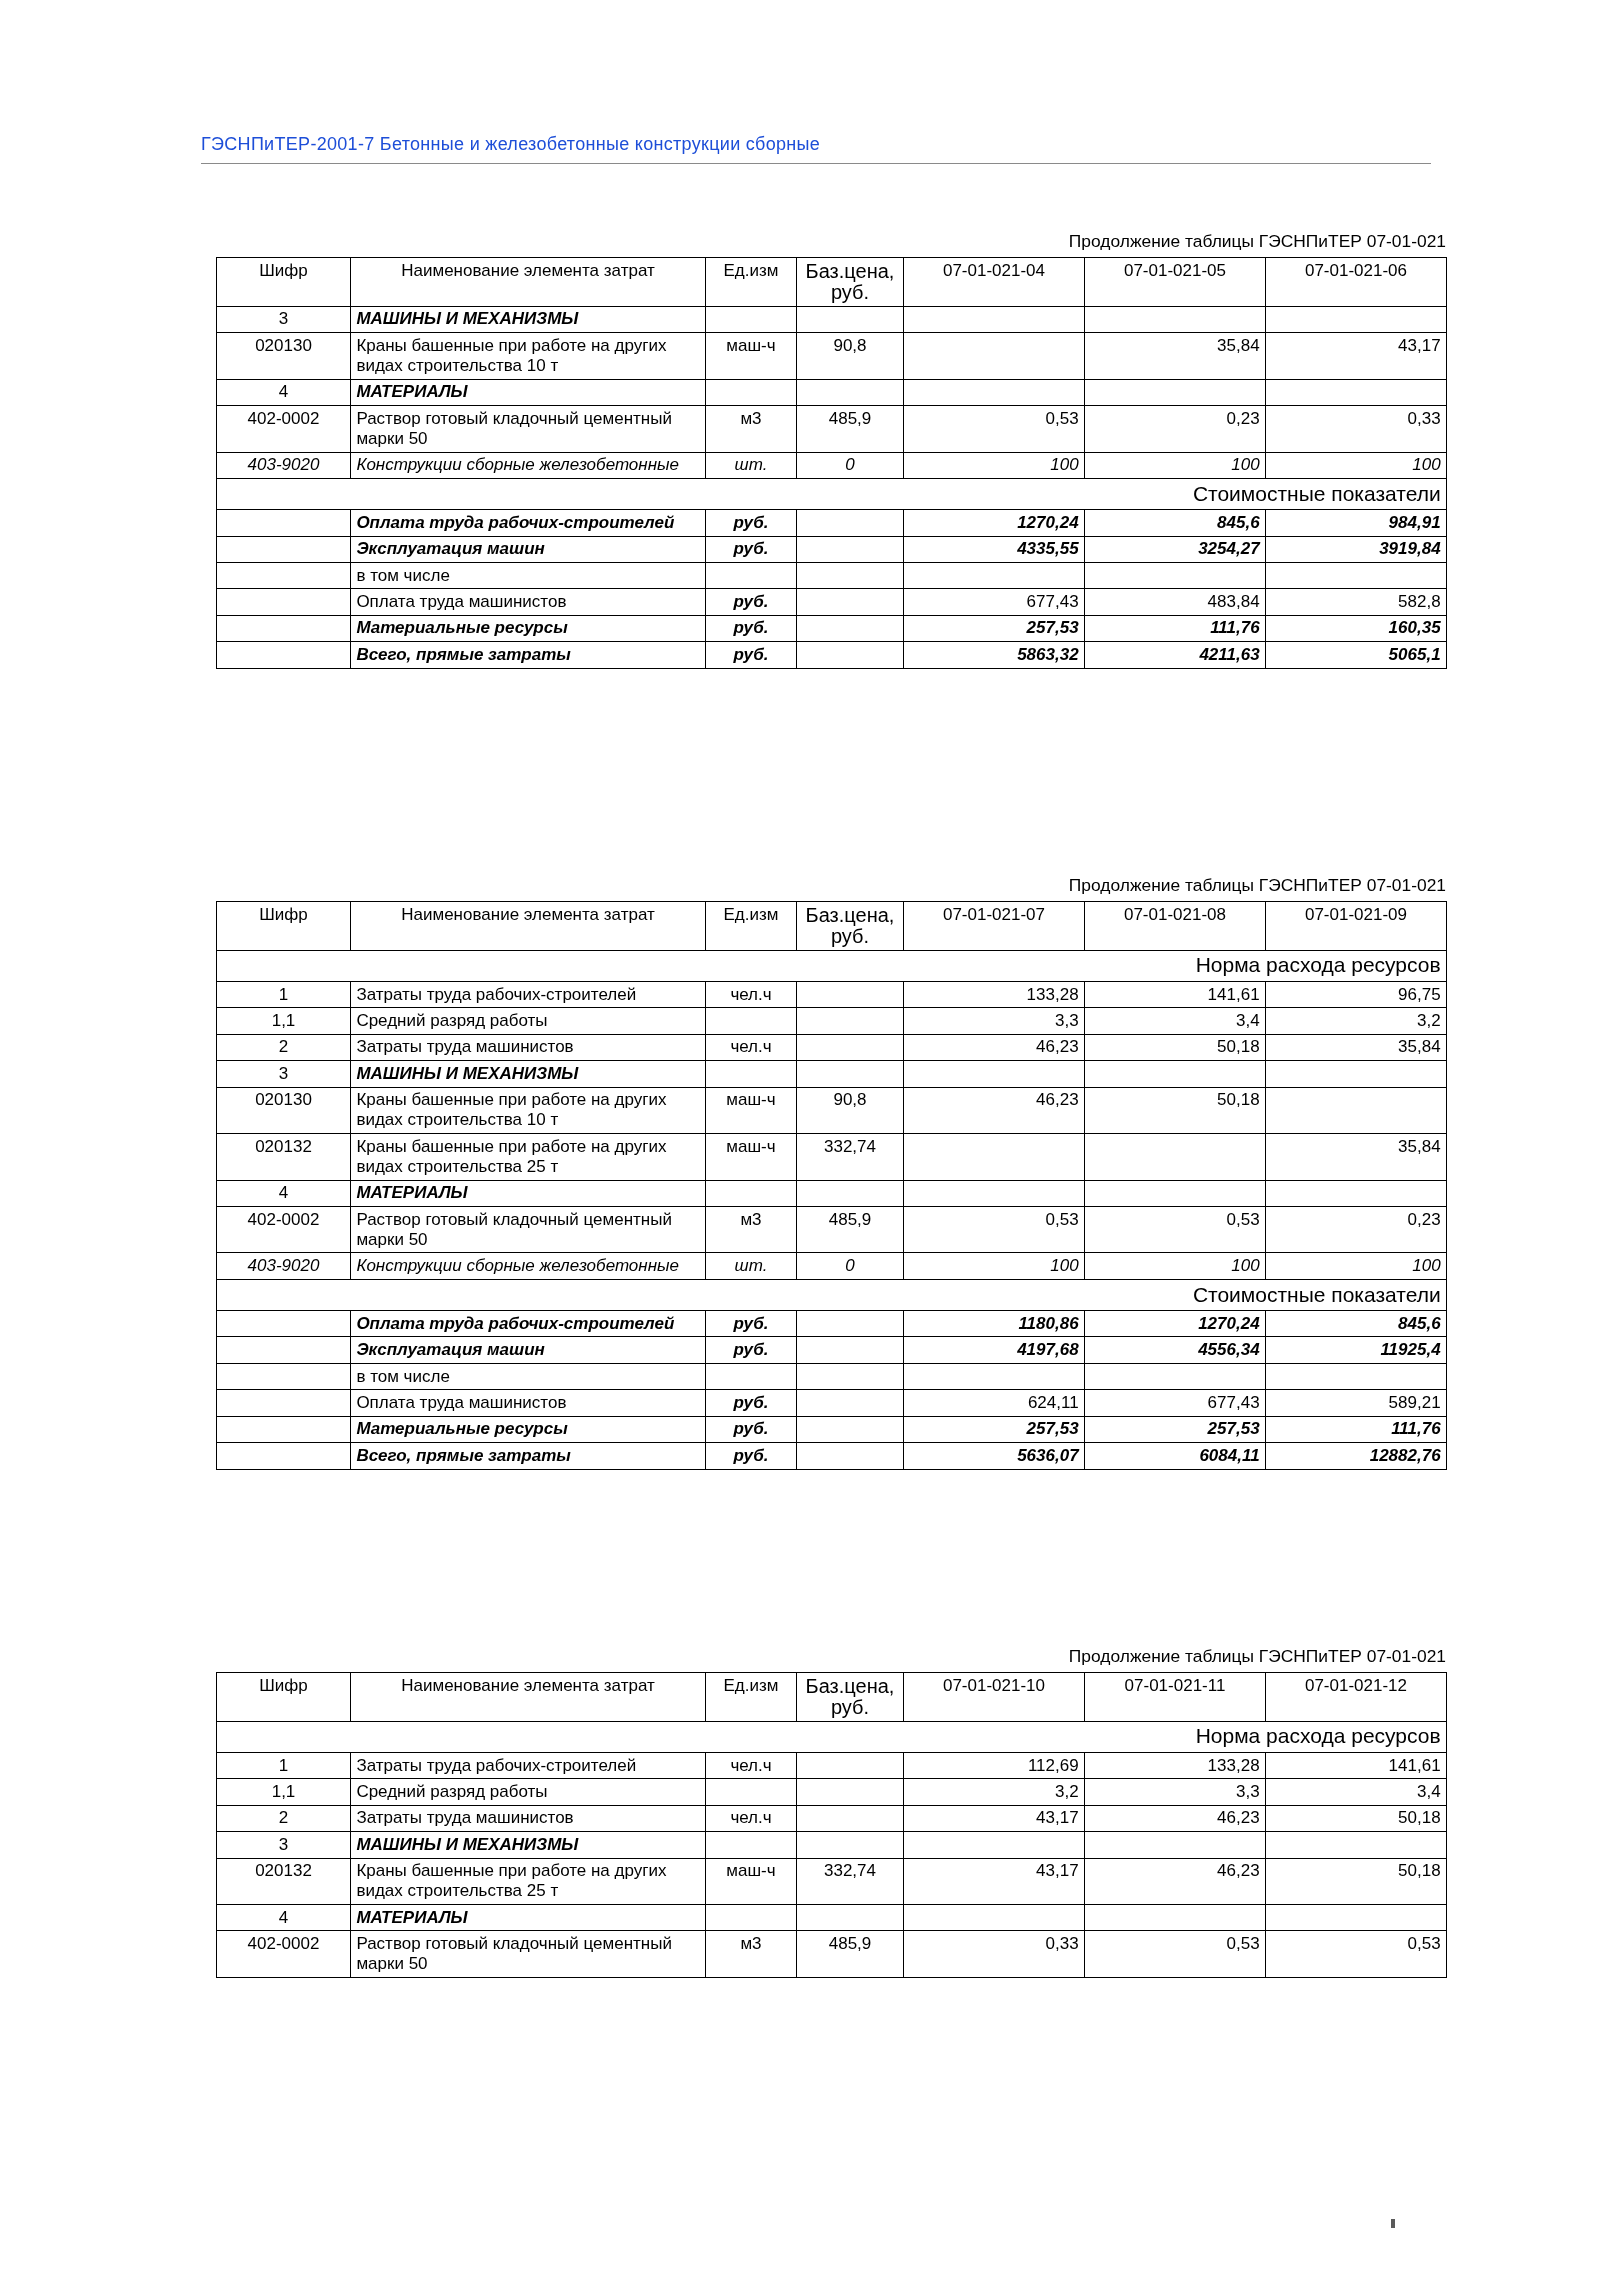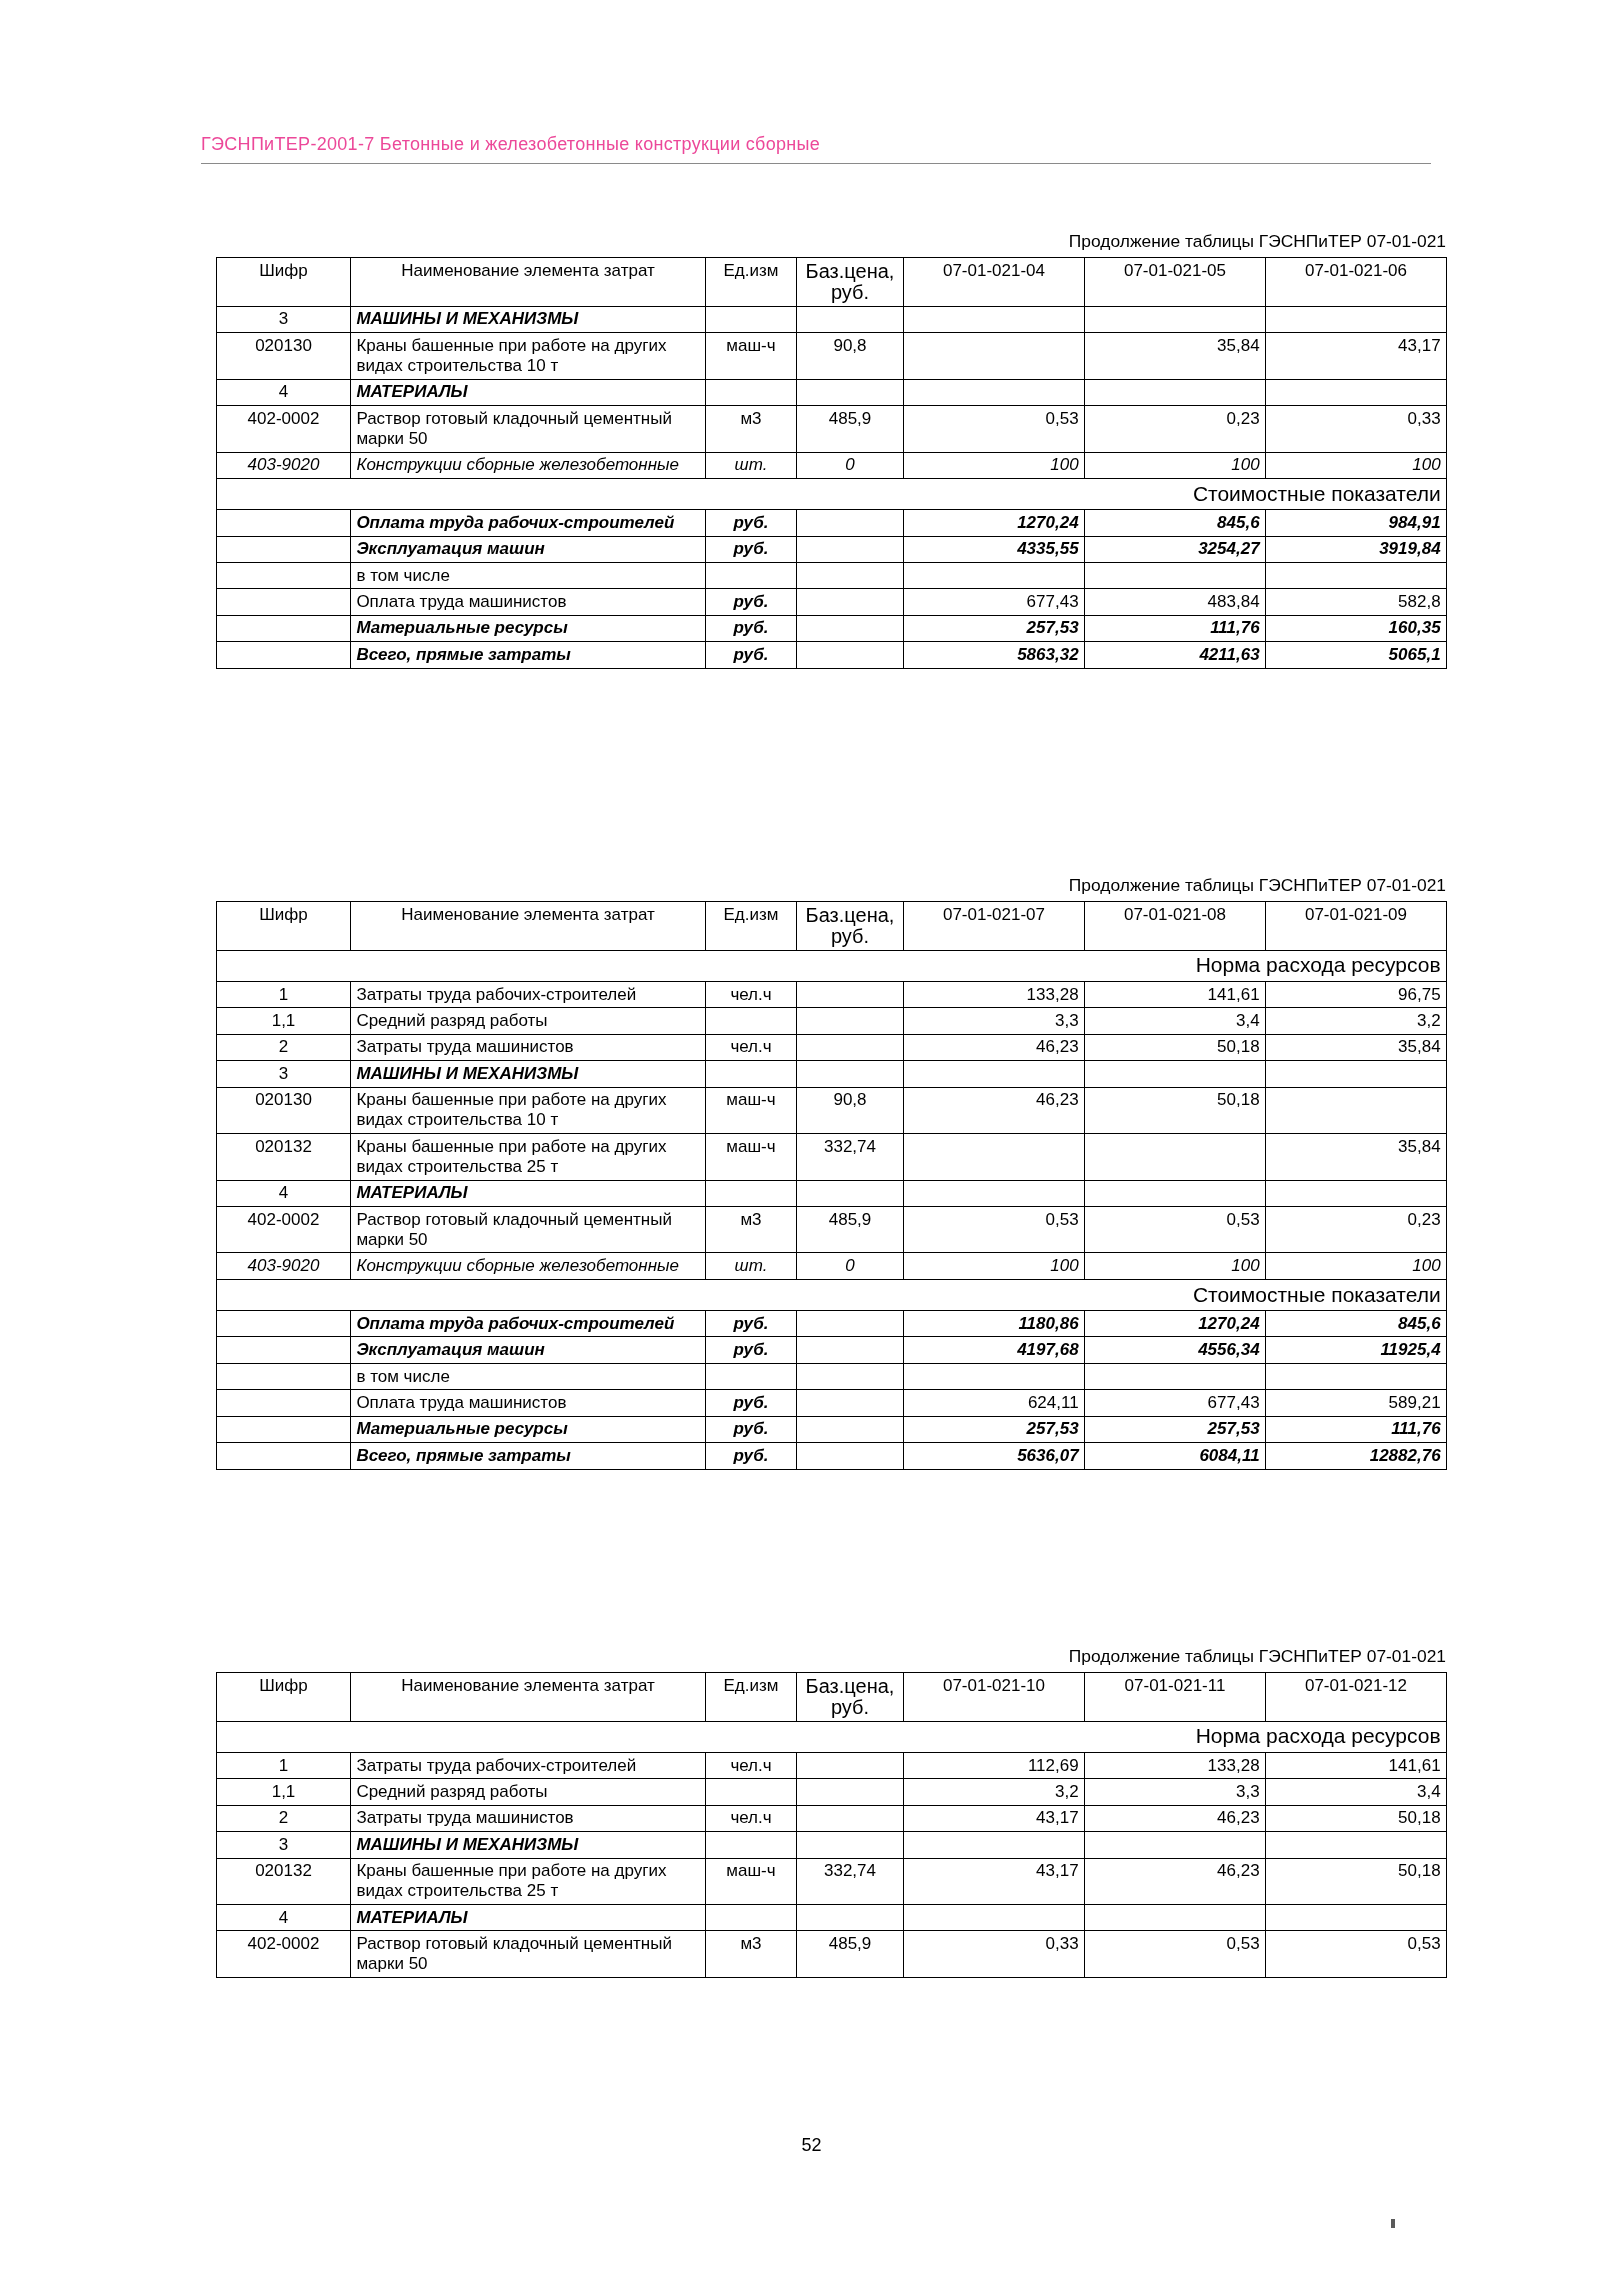--- a/index.html
+++ b/index.html
@@ -20,21 +20,21 @@
     box-sizing: border-box;
     padding: 0;
     background: #ffffff;
   }
   .header {
     position: absolute;
     top: 134px;
     left: 201px;
     width: 1227px;
     font-size: 18px;
-    color: #ec4899;
+    color: #1d4ed8;
     letter-spacing: 0.3px;
     white-space: nowrap;
   }
   .header-rule {
     position: absolute;
     top: 163px;
     left: 201px;
     width: 1230px;
     height: 1.3px;
     background: #8a8a8a;
@@ -510,16 +510,15 @@
           <td class="center">м3</td>
           <td class="center">485,9</td>
           <td class="right">0,33</td>
           <td class="right">0,53</td>
           <td class="right">0,53</td>
         </tr>
       </tbody>
     </table>
   </div>
 
-  <div class="pagenum">52</div>
   <div class="speck"></div>
 </div>
 
 
 </body></html>

